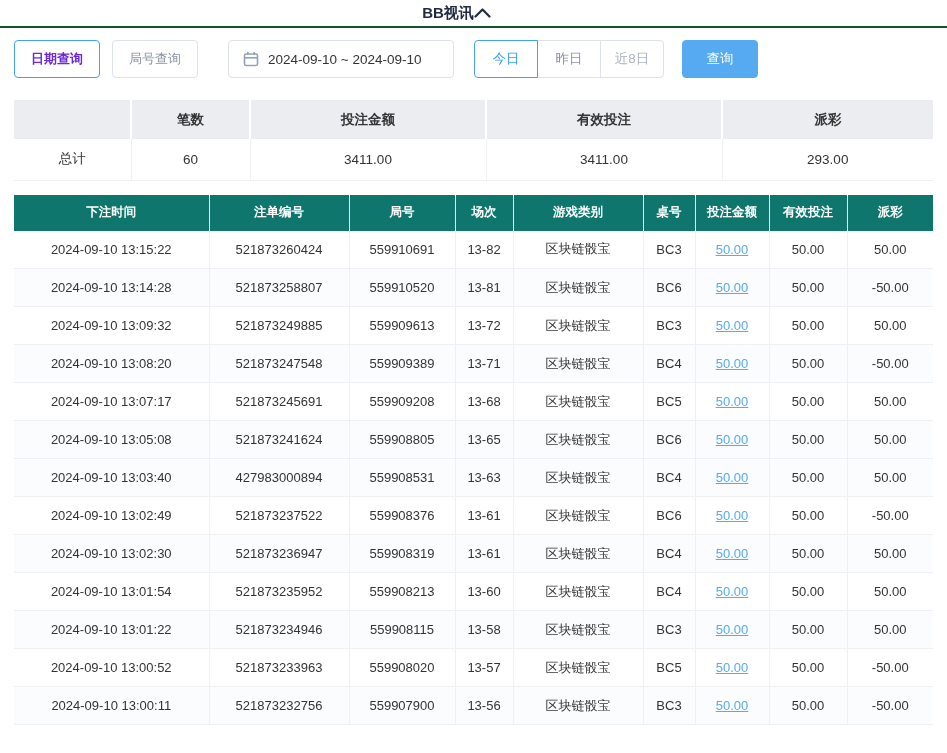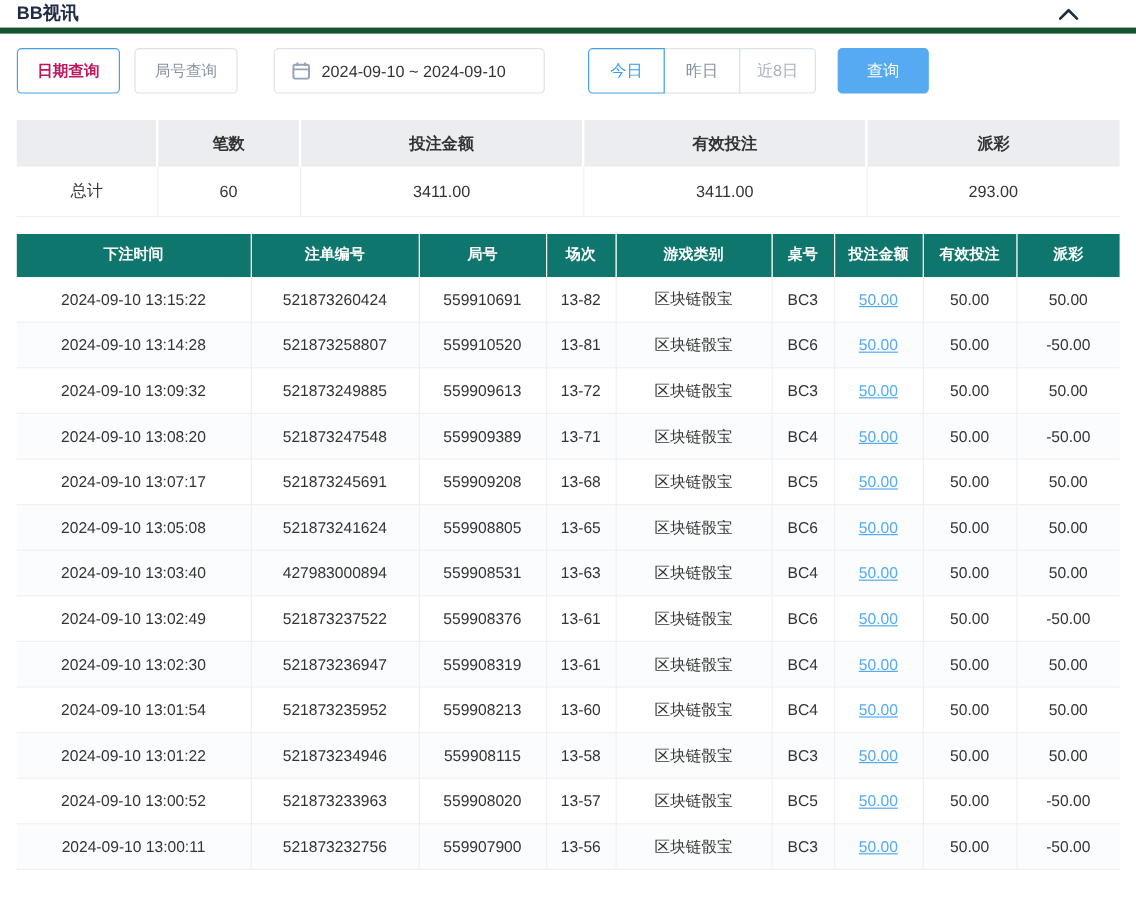--- a/index.html
+++ b/index.html
@@ -1,33 +1,33 @@
 <!DOCTYPE html>
 <html><head>
 <meta charset="utf-8">
 <style>
   * { margin:0; padding:0; box-sizing:border-box; }
   html,body { width:947px; height:753px; overflow:hidden; background:#fff;
     font-family:"Liberation Sans","DejaVu Sans",sans-serif; color:#333; }
 
-  .panel-header { height:28px; display:flex; align-items:center; justify-content:space-between;
-    padding:0 48px 0 14px; border-bottom:5px solid #14532d; }
+  .panel-header { height:28px; display:flex; align-items:center; justify-content:center;
+    padding:0 48px 0 14px; border-bottom:2px solid #14532d; }
   .panel-title { font-size:15px; font-weight:bold; color:#222b45; }
   .collapse-btn { cursor:pointer; display:flex; align-items:center; }
 
   .filter-bar { display:flex; align-items:center; margin:12px 14px 0 14px; }
   .btn { height:38px; background:#fff; border-radius:4px; font-size:13px; cursor:pointer;
     display:inline-flex; align-items:center; justify-content:center; }
-  .btn-outline-blue { border:1px solid #45a0ee; color:#be185d; width:86px; font-weight:bold; }
+  .btn-outline-blue { border:1px solid #45a0ee; color:#6d28d9; width:86px; font-weight:bold; }
   .btn-outline-gray { border:1px solid #dde1e8; color:#8a93a3; width:86px; margin-left:12px; }
   .date-input { height:38px; margin-left:30px; border:1px solid #dde1e8; border-radius:4px;
     display:flex; align-items:center; padding:0 14px; gap:9px; width:226px; cursor:pointer; }
   .date-input span.val { font-size:13.5px; color:#333; white-space:nowrap; }
 
-  .segment { display:flex; margin-left:20px;padding-left:16px; }
+  .segment { display:flex; margin-left:4px;padding-left:16px; }
   .seg { height:38px; width:64px; background:#fff; border:1px solid #dde1e8; font-size:13.5px;
     color:#8a93a3; cursor:pointer; margin-left:-1px; display:inline-flex; align-items:center; justify-content:center; }
   .seg:first-child { border-radius:4px 0 0 4px; margin-left:0; }
   .seg:last-child { border-radius:0 4px 4px 0; color:#aab2bf; }
   .seg.active { border-color:#45a0ee; color:#2f9bf4; z-index:2; position:relative; }
 
   .btn-solid { background:#55aaf2; color:#fff; border:1px solid #55aaf2; width:76px;
     margin-left:18px; font-size:13.5px; }
 
   table { border-collapse:collapse; table-layout:fixed; width:919px; margin:0 14px; }

